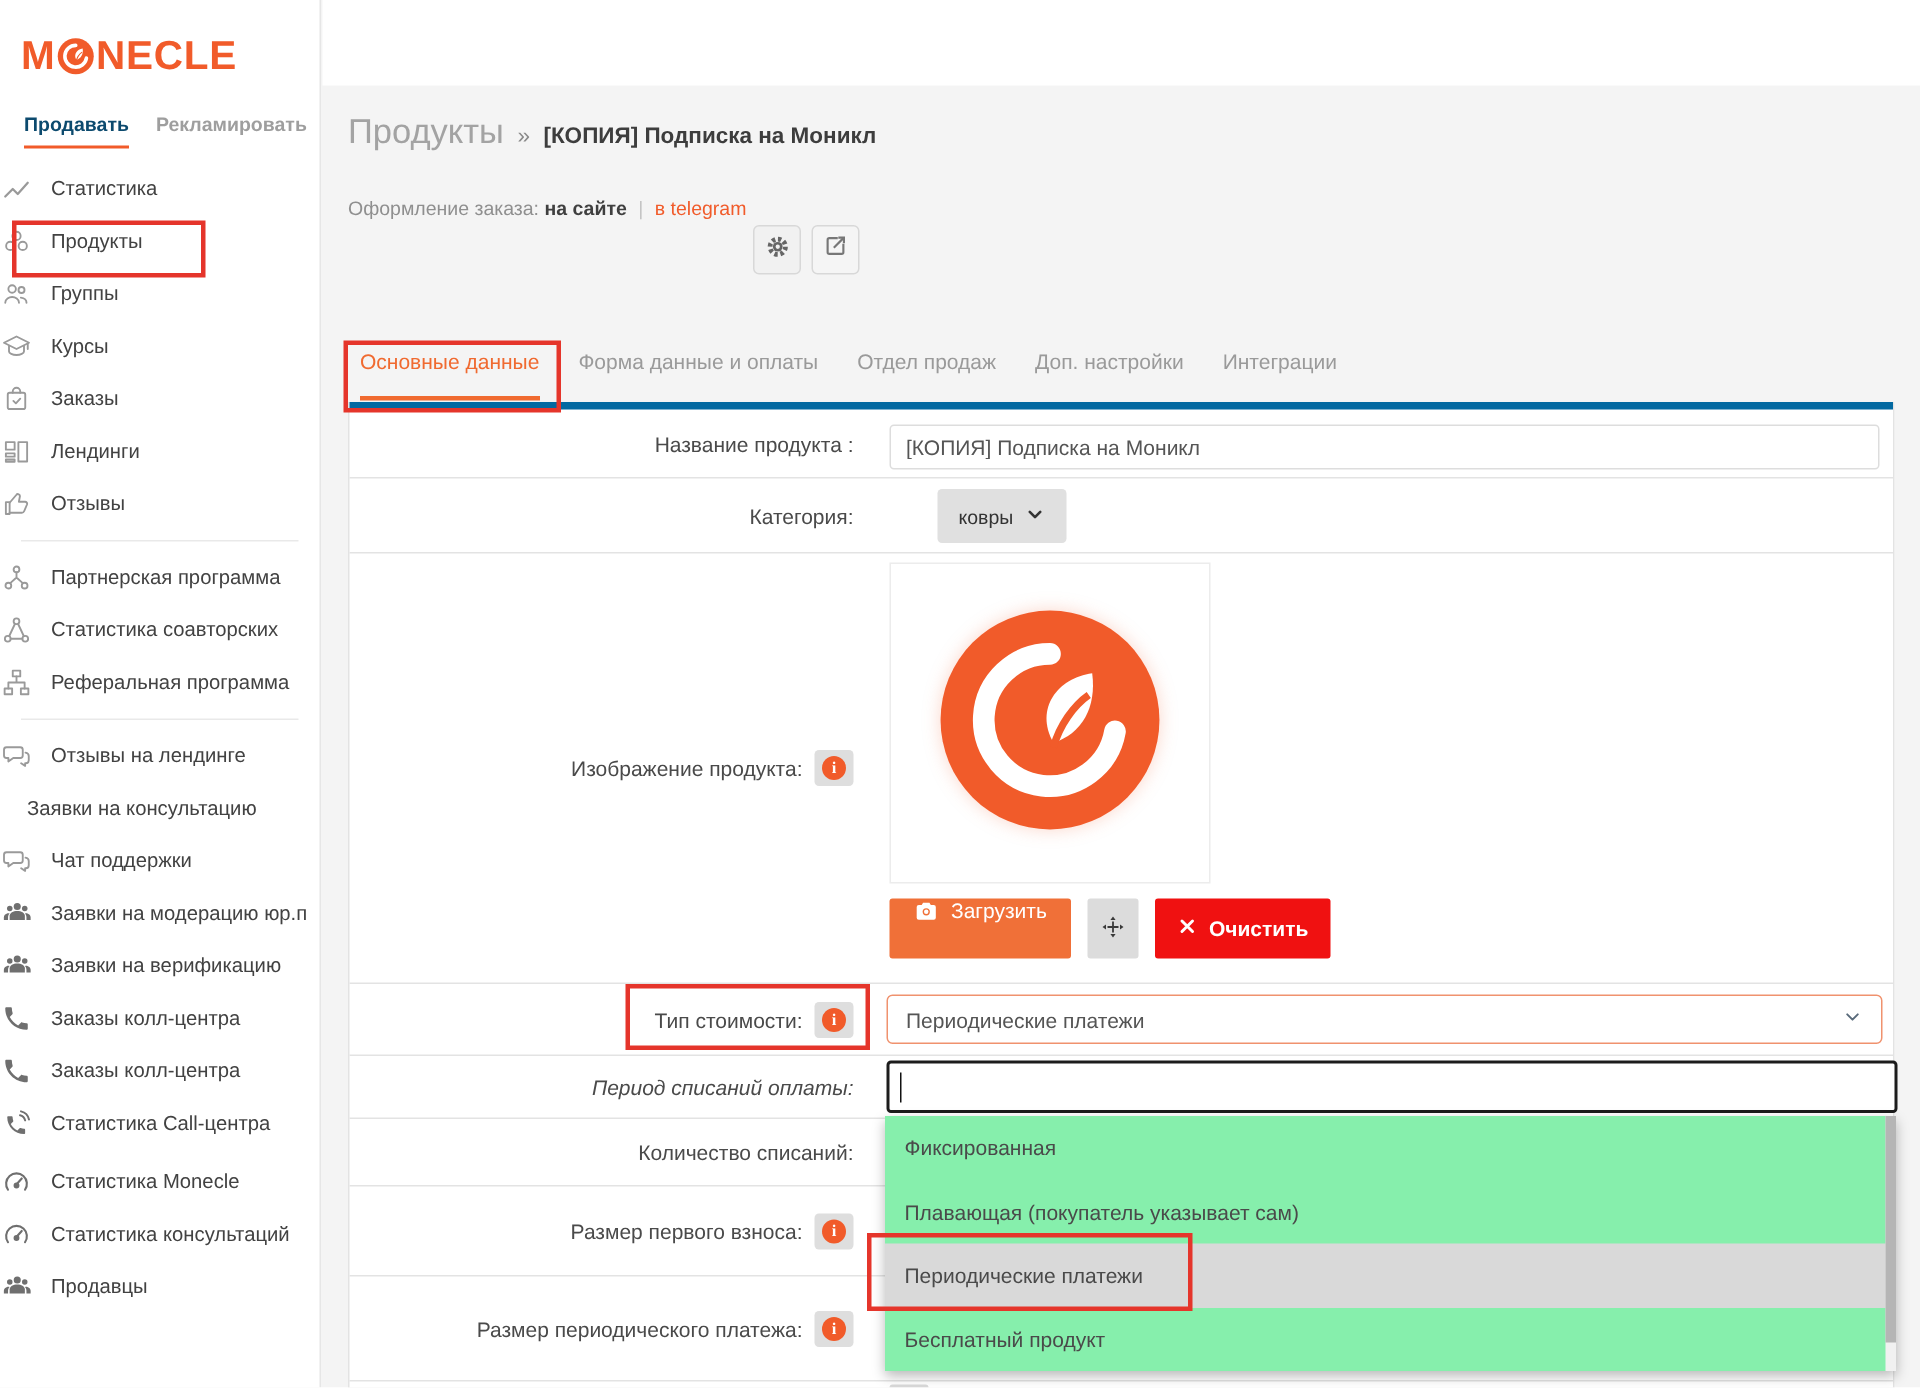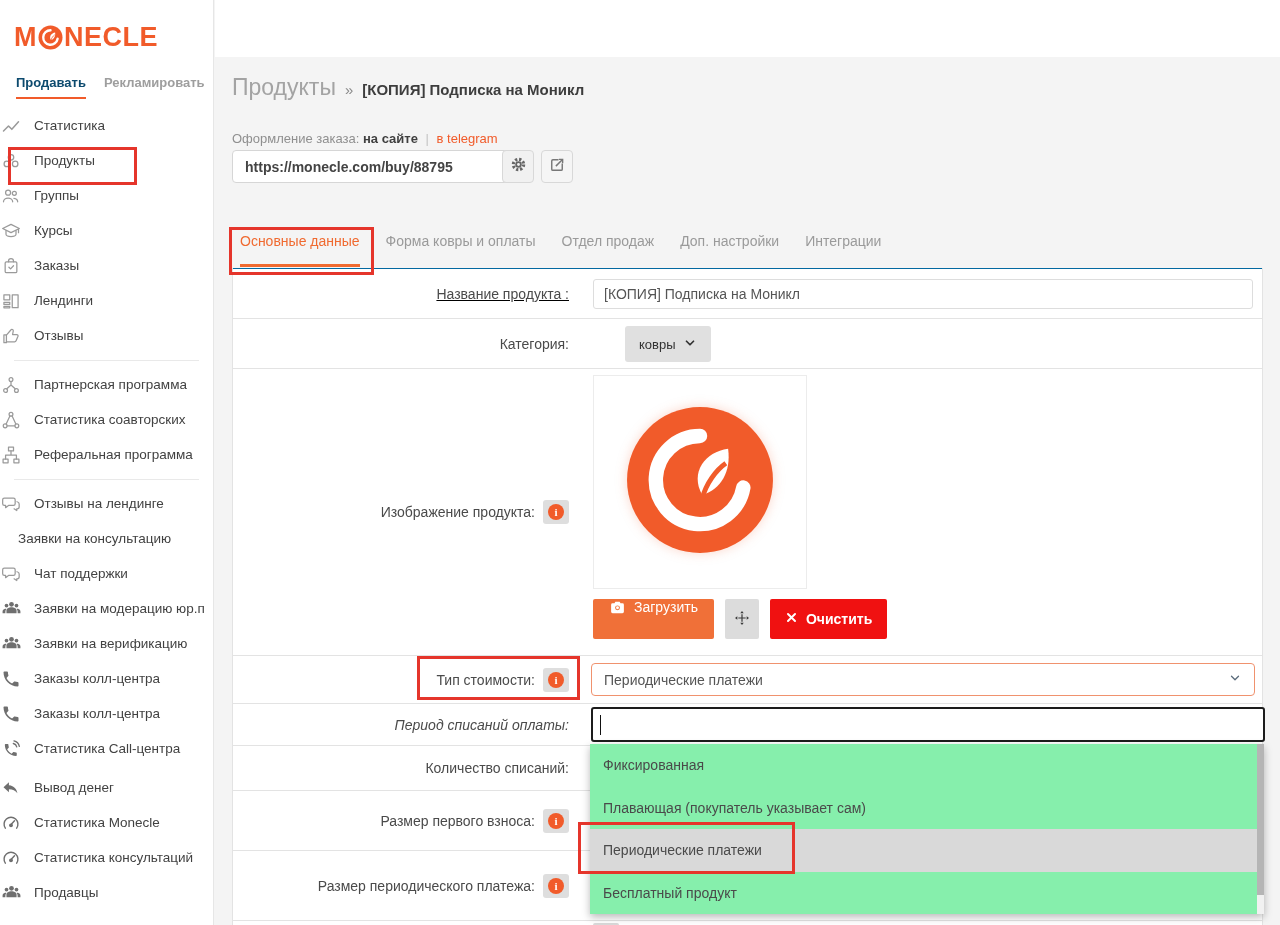--- a/index.html
+++ b/index.html
@@ -36,21 +36,21 @@
   .sq-btn.gear { left:502px; }
   .sq-btn.ext { left:541px; background:#f5f5f5; }
 
   .tabs { position:absolute; left:240px; top:233px; display:flex; gap:26px; font-size:14px; }
   .tab { color:#9a9a9a; padding-bottom:15px; cursor:pointer; white-space:nowrap; }
   .tab.active { color:#f06a30; border-bottom:3px solid #f06a30; }
 
   
   .ftable { position:absolute; left:232px; top:268px; width:1031px; background:#fff; border:1px solid #e3e3e3; border-top:none; z-index:1; }
   .frow { display:flex; border-top:1px solid #e3e3e3; }
-  .frow:first-child { border-top:1px solid #0369a1;text-decoration:underline; }
+  .frow:first-child { border-top:5px solid #0369a1; }
   .fcell-label { width:350px; flex:0 0 350px; display:flex; align-items:center; justify-content:flex-end; gap:8px; padding-right:14px; font-size:14px; color:#4a4a4a; text-align:right; }
   .fcell-field { flex:1; position:relative; }
   .info-badge { width:26px; height:24px; background:#dedede; border-radius:3px; display:flex; align-items:center; justify-content:center; flex:0 0 26px; cursor:pointer; }
   .info-badge .dot { width:16px; height:16px; border-radius:50%; background:#f15b2a; color:#fff; font-size:11px; font-weight:bold; display:flex; align-items:center; justify-content:center; font-family:"Liberation Serif",serif; }
   .text-input { position:absolute; left:10px; top:10px; width:660px; height:30px; border:1px solid #ddd; border-radius:3px; font-size:14px; color:#555; padding:0 10px; font-family:"Liberation Sans",sans-serif; background:#fff; }
   .cat-btn { position:absolute; left:10px; top:7px; height:36px; background:#e0e0e0; border:none; border-radius:3px; font-size:13px; color:#333; padding:0 14px; display:flex; align-items:center; gap:7px; cursor:pointer; font-family:"Liberation Sans",sans-serif; }
   .img-box { position:absolute; left:10px; top:6px; width:214px; height:214px; background:#fff; border:1px solid #ececec; display:flex; align-items:center; justify-content:center; }
   .img-box svg { width:152px; height:152px; filter:drop-shadow(0 0 6px rgba(241,91,42,.25)); }
   .img-btns { position:absolute; left:10px; top:230px; display:flex; gap:11px; }
   .btn-upload { height:40px; background:#f07038; color:#fff; border:none; border-radius:2px; font-size:14px; padding:0 16px; display:flex; align-items:flex-start; gap:8px; cursor:pointer; font-family:"Liberation Sans",sans-serif; }
@@ -272,28 +272,20 @@
             <svg width="20" height="20" viewBox="0 0 24 24">
               <path fill="#6f6f6f" d="M7.4 12.3c1.2 2.3 3 4.1 5.3 5.3l1.8-1.8c.2-.2.5-.3.8-.2.9.3 1.8.5 2.8.5.5 0 .8.4.8.8v2.7c0 .5-.4.8-.8.8C10.6 20.4 4.6 14.4 4.6 6.9c0-.5.4-.8.8-.8h2.7c.5 0 .8.4.8.8 0 1 .2 1.9.5 2.8.1.3 0 .6-.2.8l-1.8 1.8z"></path>
               <path fill="none" stroke="#6f6f6f" stroke-width="1.6" stroke-linecap="round" d="M14.8 5.4c2 .5 3.6 2.1 4.1 4.1M15.6 2.3c3.2.8 5.7 3.3 6.4 6.5"></path>
             </svg>
           </span>
           <span>Статистика Call-центра</span>
         </div>
         <div class="nav-gap"></div>
         <div class="nav-item">
           <span class="nicon">
-            <svg width="20" height="20" viewBox="0 0 24 24" fill="#6f6f6f">
-              <path d="M9.5 8.7V5.2L3 11.2l6.5 6v-3.7c4.6 0 7.8 1.5 10.2 4.7-1-4.7-3.8-8.7-10.2-9.5z"></path>
-            </svg>
-          </span>
-          <span>Вывод денег</span>
-        </div>
-        <div class="nav-item">
-          <span class="nicon">
             <svg width="20" height="20" viewBox="0 0 24 24" fill="none" stroke="#6f6f6f" stroke-width="1.7" stroke-linecap="round" stroke-linejoin="round">
               <path d="M5.2 18.2a8.3 8.3 0 1 1 13.6 0"></path>
               <path d="M12.6 13.2l3.6-4"></path>
               <circle cx="12" cy="14.8" r="1.5" fill="#6f6f6f"></circle>
             </svg>
           </span>
           <span>Статистика Monecle</span>
         </div>
         <div class="nav-item">
           <span class="nicon">
@@ -327,39 +319,38 @@
     <span class="bc-current">[КОПИЯ] Подписка на Моникл</span>
   </div>
 
   <div class="checkout">
     <span>Оформление заказа:</span>
     <span class="site">на сайте</span>
     <span class="pipe">|</span>
     <span class="tg">в telegram</span>
   </div>
 
-  <input class="url-input" readonly="" value="https://monecle.com/buy/88795" style="">
   <div class="sq-btn gear">
     <span><svg width="19" height="19" viewBox="0 0 24 24">
           <circle cx="12" cy="12" r="6.5" fill="none" stroke="#666" stroke-width="4" stroke-dasharray="2.8 2.3"></circle>
           <circle cx="12" cy="12" r="4.1" fill="#666"></circle>
           <circle cx="12" cy="12" r="1.8" fill="#f1f1f1"></circle>
         </svg></span>
   </div>
   <div class="sq-btn ext">
     <span><svg width="18" height="18" viewBox="0 0 24 24" fill="none" stroke="#777" stroke-width="1.9">
           <path d="M14 5H6.5A1.5 1.5 0 0 0 5 6.5v11A1.5 1.5 0 0 0 6.5 19h11a1.5 1.5 0 0 0 1.5-1.5V10"></path>
           <path d="M10.5 13.5L19 5"></path>
           <path d="M14.5 4.5h5v5"></path>
         </svg></span>
   </div>
 
   <div class="tabs" id="content-tabs">
       <div class="tab active">Основные данные</div>
-      <div class="tab">Форма ковры и оплаты</div>
+      <div class="tab">Форма данные и оплаты</div>
       <div class="tab">Отдел продаж</div>
       <div class="tab">Доп. настройки</div>
       <div class="tab">Интеграции</div>
     </div>
 
   <div class="ftable" id="ftable">
       <div class="frow" style="height: 50px;">
         <div class="fcell-label">
           <span>Название продукта :</span>
         </div>

